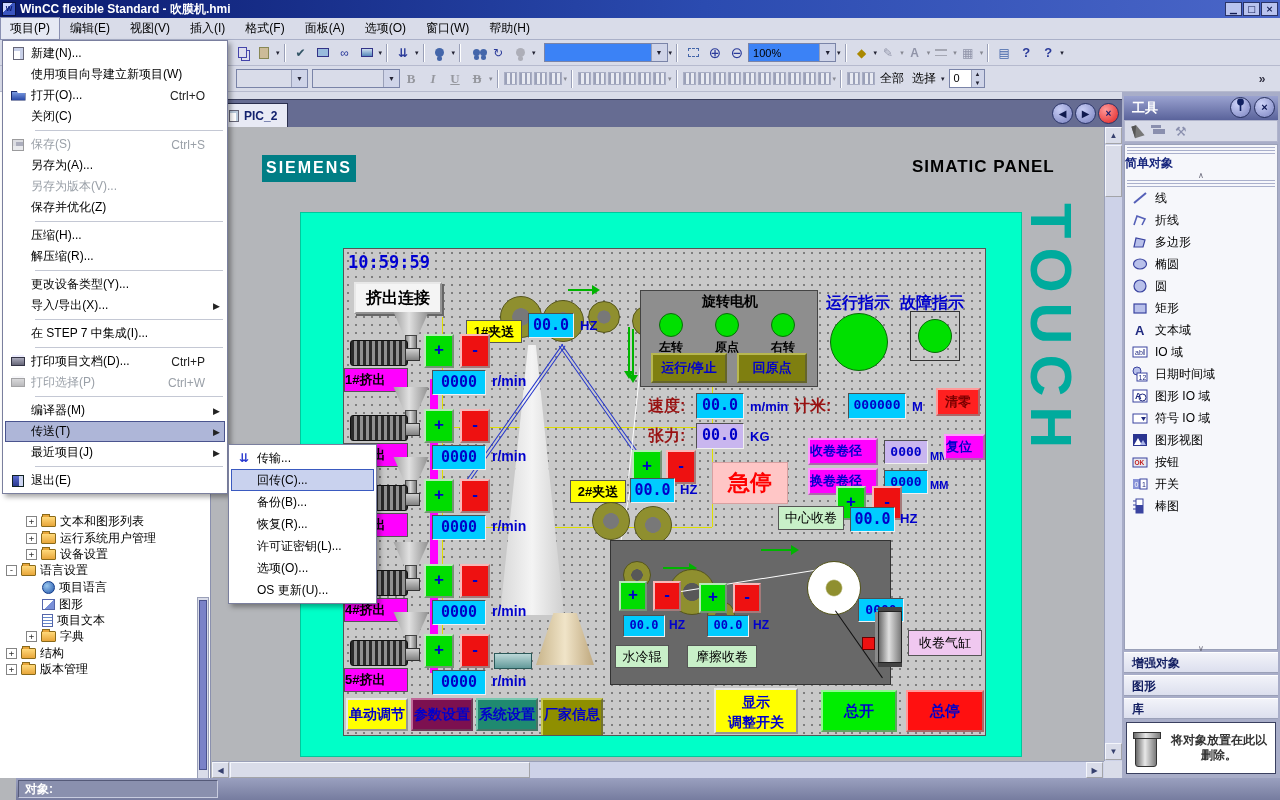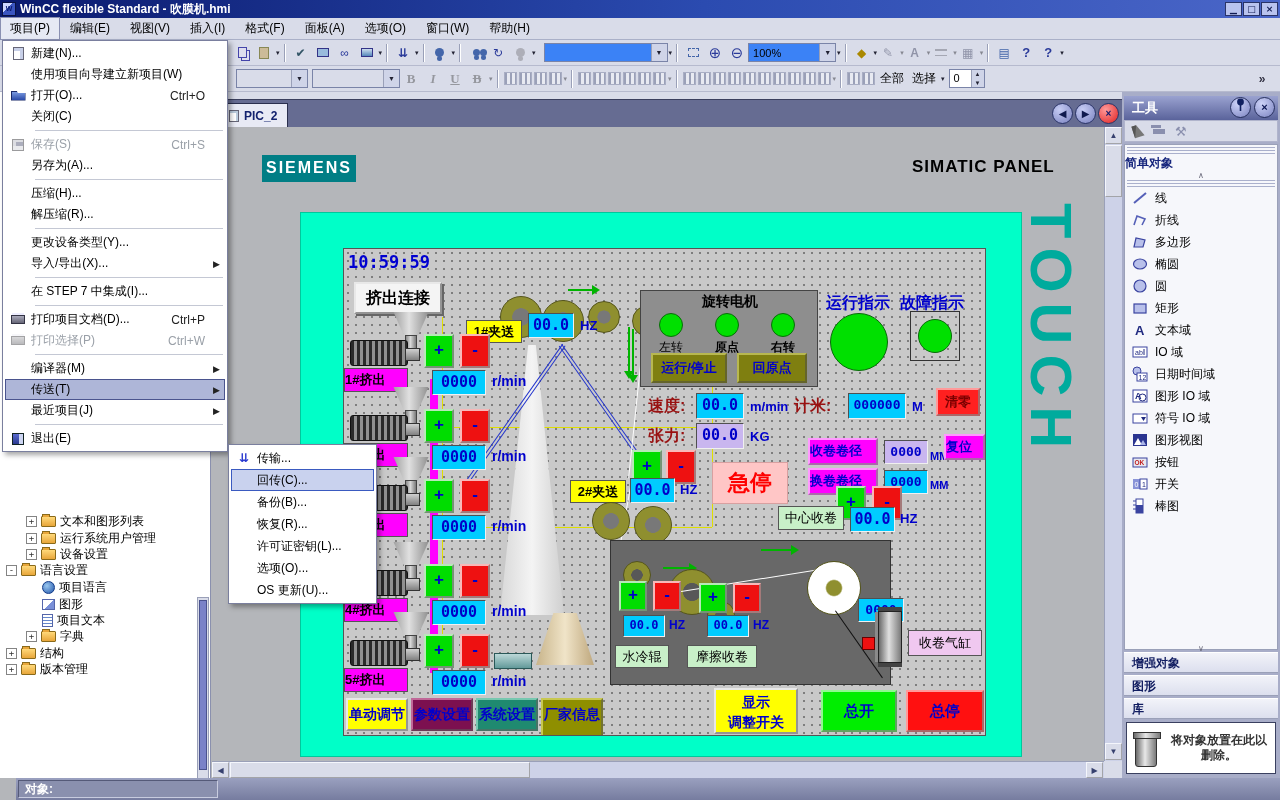--- a/index.html
+++ b/index.html
@@ -384,21 +384,21 @@
 
         <div class="ylbl" style="left:122px;top:71px;width:56px;height:23px">1#夹送</div>
         <div class="ioc" style="left:184px;top:64px;width:46px;height:25px">00.0</div>
         <div class="blu" style="left:236px;top:69px">HZ</div>
 
         <div class="abs" style="left:296px;top:41px;width:178px;height:97px;background:#8e8e8e;border:1px solid #444">
           <div class="abs" style="left:0;top:2px;width:178px;text-align:center;color:#000;font-weight:bold;font-size:14px">旋转电机</div>
           <div class="lamp" style="left:18px;top:22px;width:24px;height:24px"></div>
           <div class="lamp" style="left:74px;top:22px;width:24px;height:24px"></div>
           <div class="lamp" style="left:130px;top:22px;width:24px;height:24px"></div>
-          <div class="abs" style="left:14px;top:48px;width:32px;text-align:center;font-weight:normal;font-size:12px">左转</div>
+          <div class="abs" style="left:14px;top:48px;width:32px;text-align:center;font-weight:bold;font-size:12px">左转</div>
           <div class="abs" style="left:70px;top:48px;width:32px;text-align:center;font-weight:bold;font-size:12px">原点</div>
           <div class="abs" style="left:126px;top:48px;width:32px;text-align:center;font-weight:bold;font-size:12px">右转</div>
           <div class="bigbtn" style="left:10px;top:62px;width:76px;height:30px;background:#7f7f10;border-color:#b8b850;font-size:13px;line-height:26px">运行/停止</div>
           <div class="bigbtn" style="left:96px;top:62px;width:70px;height:30px;background:#7f7f10;border-color:#b8b850;font-size:13px;line-height:26px">回原点</div>
         </div>
         <div class="ad" style="left:288px;top:80px;height:46px"></div>
 
         <div class="blu" style="left:482px;top:44px;font-size:16px">运行指示</div>
         <div class="blu" style="left:556px;top:44px;font-size:16px">故障指示</div>
         <div class="lamp" style="left:486px;top:64px;width:58px;height:58px"></div>
@@ -715,20 +715,28 @@
         <span class="gut">
           <span class="mi-save gray"></span>
         </span>
         <span>保存(S)</span>
         <span class="sc">Ctrl+S</span>
       </div>
     <div class="fmi">
         <span class="gut"></span>
         <span>另存为(A)...</span>
       </div>
+    <div class="fmi dis">
+        <span class="gut"></span>
+        <span>另存为版本(V)...</span>
+      </div>
+    <div class="fmi">
+        <span class="gut"></span>
+        <span>保存并优化(Z)</span>
+      </div>
     <div class="msep"></div>
     <div class="fmi">
         <span class="gut"></span>
         <span>压缩(H)...</span>
       </div>
     <div class="fmi">
         <span class="gut"></span>
         <span>解压缩(R)...</span>
       </div>
     <div class="msep"></div>

